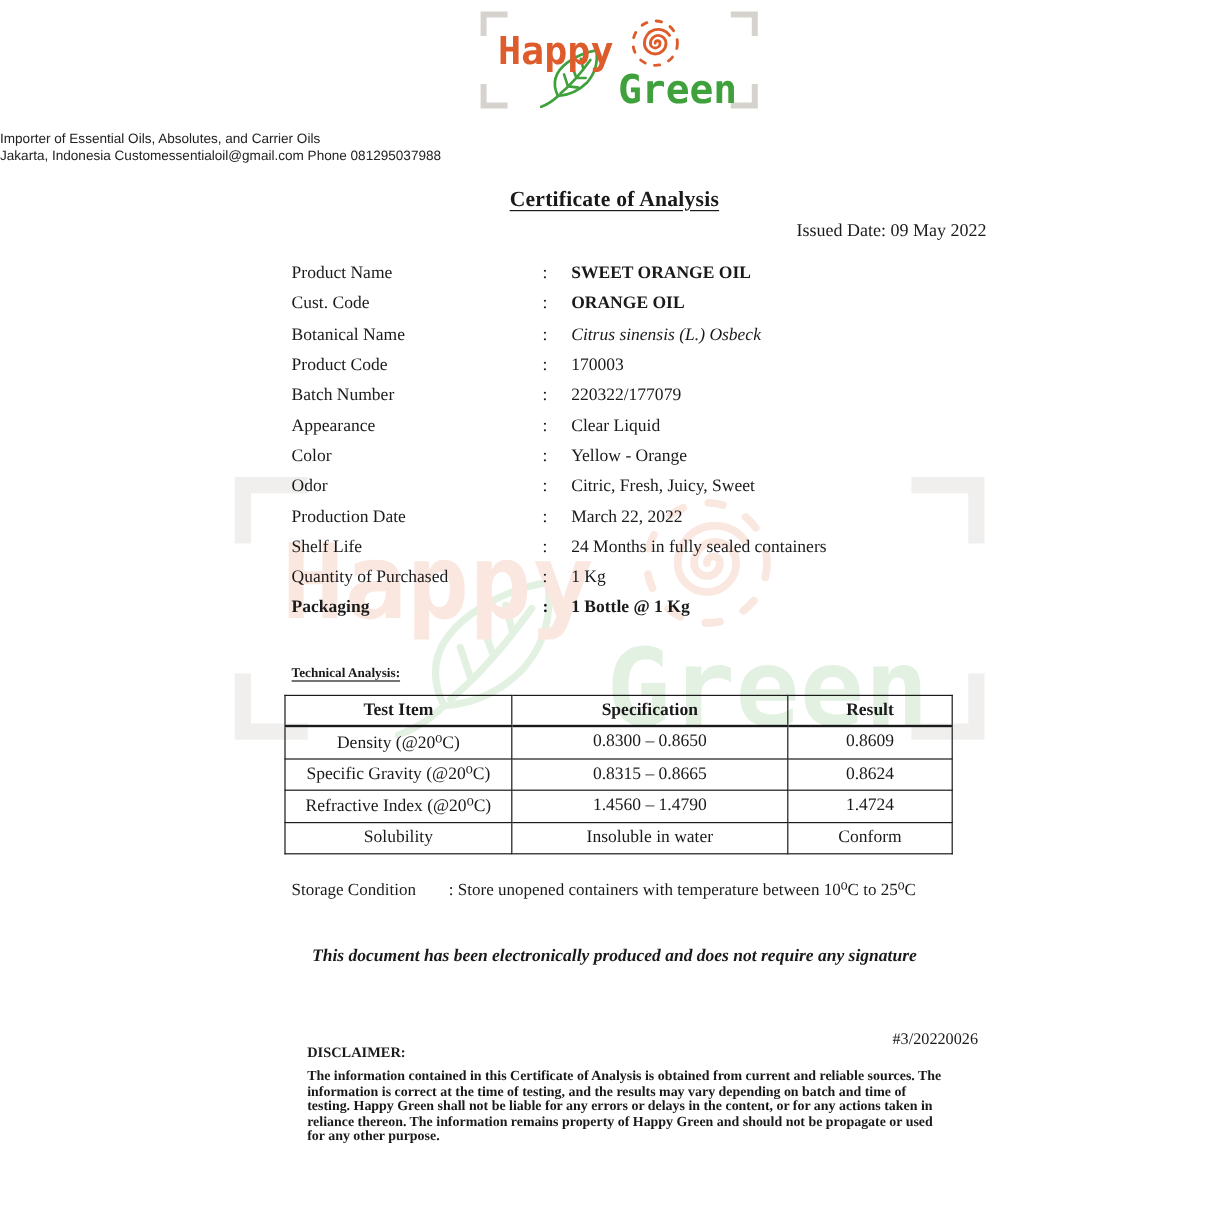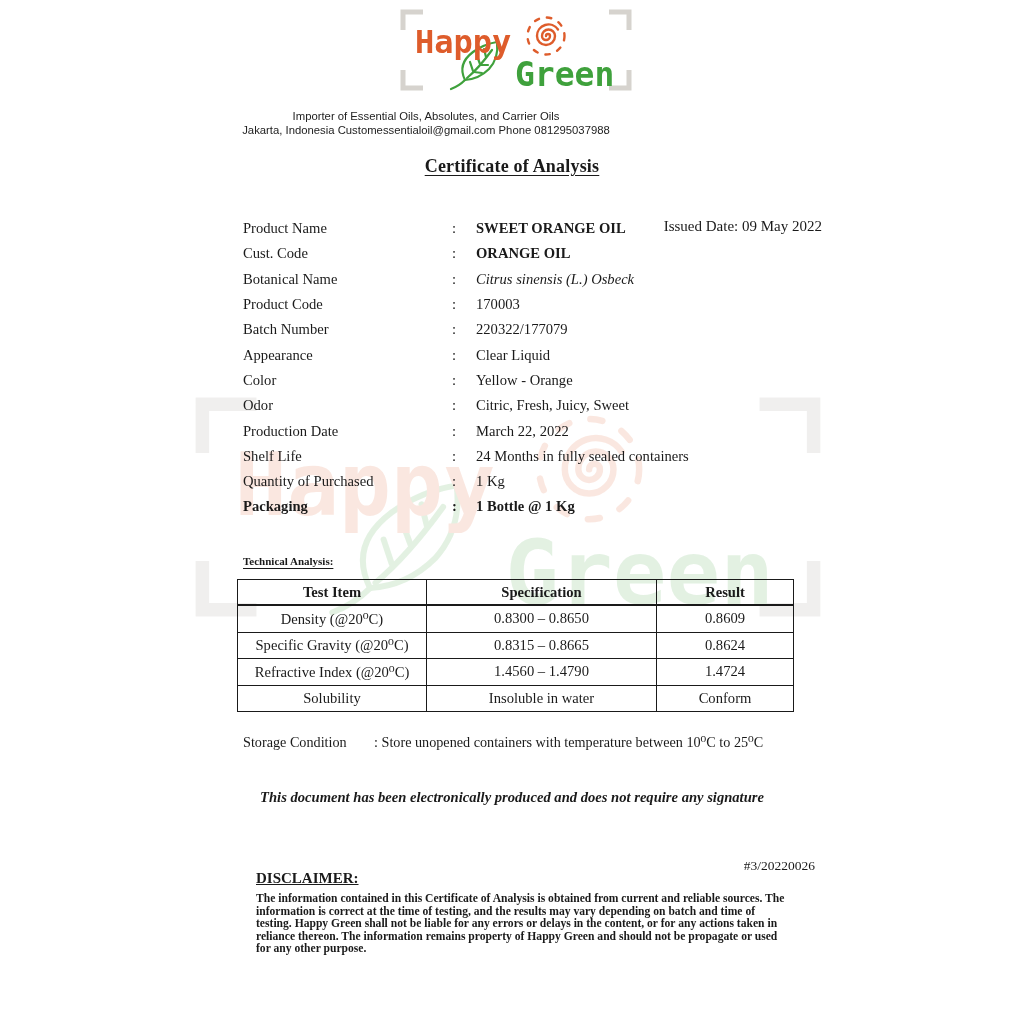--- a/index.html
+++ b/index.html
@@ -10,27 +10,27 @@
   }
   .abs{position:absolute;}
 
   
   .logo{left:399px;top:6px;width:234px;height:88px;}
   .watermark{left:188px;top:388px;width:640px;height:238px;opacity:0.14;pointer-events:none;}
   .logo svg,.watermark svg{width:100%;height:100%;display:block;}
   .logo-word{font-family:"DejaVu Sans Mono",monospace;font-weight:bold;}
 
   
-  .contact{left:0;top:110px;width:852px;text-align:center;
+  .contact{left:0;top:110px;width:852px;text-align:left;
     font-family:"Liberation Sans","DejaVu Sans",sans-serif;
     font-size:11.3px;line-height:13.6px;color:#222;}
   .coa-title{left:0;top:156px;width:1024px;text-align:center;
     font-size:18px;font-weight:bold;letter-spacing:0.2px;}
   .coa-title span{text-decoration:underline;text-underline-offset:3px;}
-  .issued{top:185px;right:202px;font-size:15px;margin-top:33px;}
+  .issued{top:185px;right:202px;font-size:15px;}
 
   
   .details{left:243px;top:216px;width:600px;font-size:14.6px;}
   .drow{height:25.3px;display:flex;align-items:center;}
   .dlabel{width:209px;flex:none;}
   .dcolon{width:24px;flex:none;}
   .b{font-weight:bold;}
   .i{font-style:italic;}
 
   
@@ -45,21 +45,21 @@
   .c1{width:188px;} .c2{width:229px;} .c3{width:136px;}
   .storage{left:243px;top:711px;width:600px;font-size:14.2px;height:22px;
     display:flex;align-items:center;margin-top:20px;}
   .storage .slabel{width:131px;flex:none;}
 
   
   .produced{left:232px;top:789px;width:560px;text-align:center;
     font-size:14.6px;font-weight:bold;font-style:italic;}
   .docnum{top:858px;right:209px;font-size:13.5px;}
   .disclaimer{left:256px;top:870px;width:537px;}
-  .disclaimer .dtitle{font-size:15px;font-weight:bold;text-decoration:underline;}
+  .disclaimer .dtitle{font-size:12px;font-weight:bold;}
   .disclaimer .dbody{font-size:11.6px;font-weight:bold;line-height:12.6px;
     margin-top:6px;text-align:left;}
 </style>
 </head>
 <body>
 
 <div class="abs logo">
   <svg viewBox="0 0 234 88">
 
     <g fill="none" stroke-width="5" stroke="#D6D3CE">

